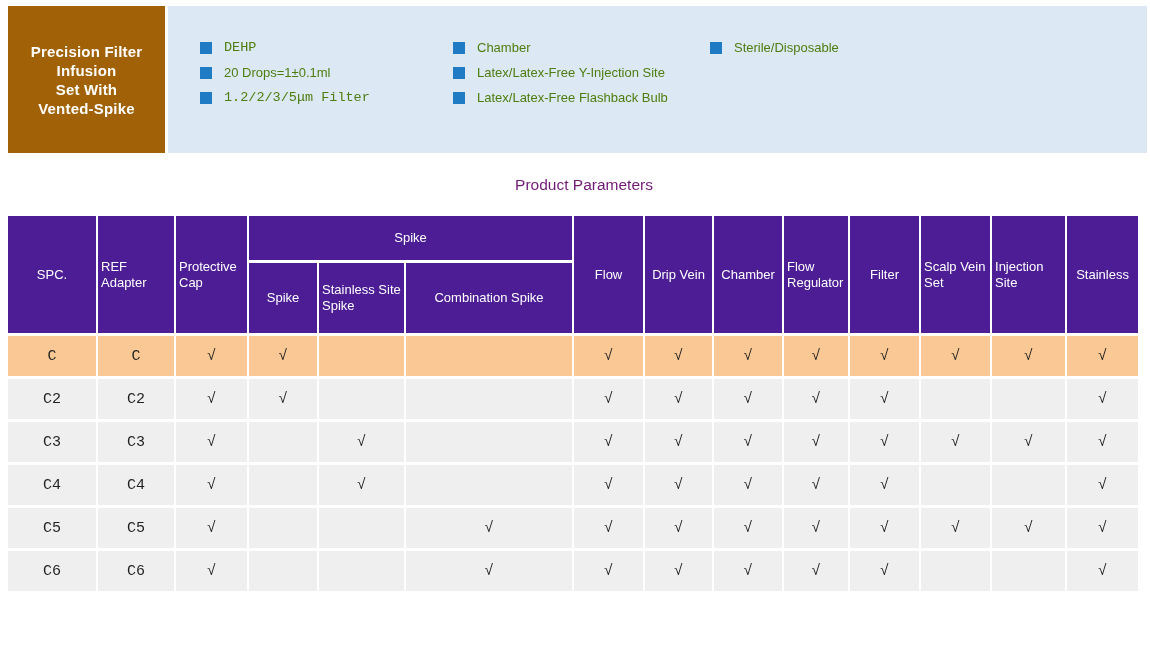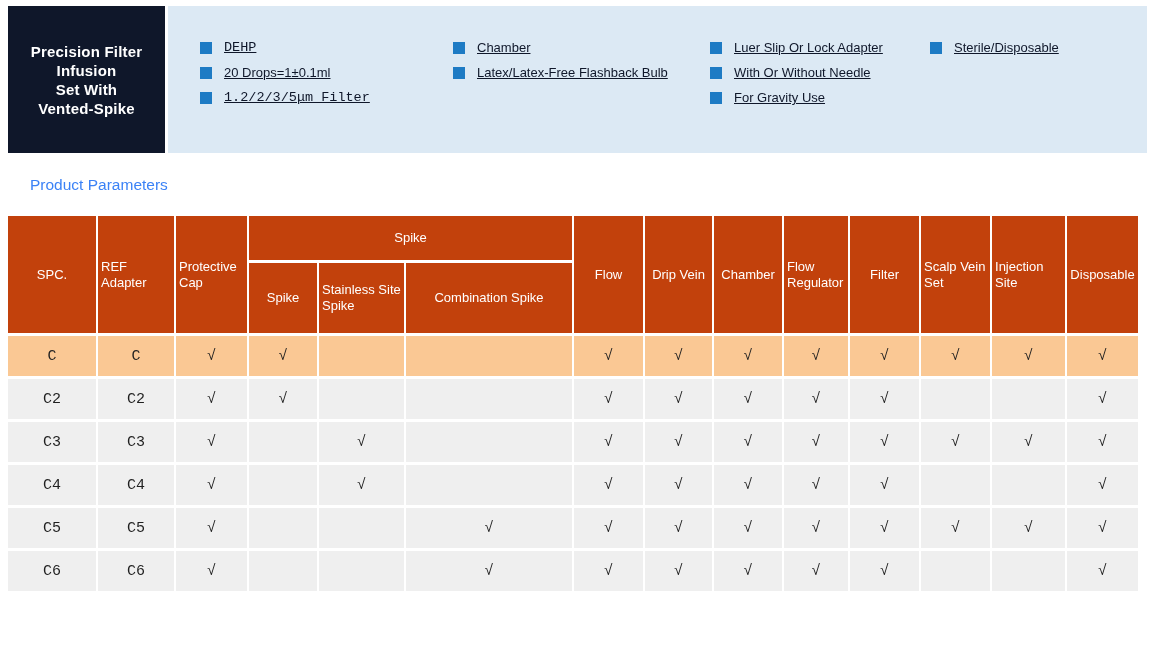--- a/index.html
+++ b/index.html
@@ -3,51 +3,51 @@
 <meta charset="utf-8">
 <style>
   html,body{margin:0;padding:0;}
   body{
     width:1150px;height:650px;overflow:hidden;background:#ffffff;
     font-family:"Liberation Sans",sans-serif;color:#1a1a1a;
   }
   
   .topbar{display:flex;margin:6px 3px 0 8px;height:147px;}
   .title-box{
-    width:157px;flex:0 0 157px;background:#0f172a;color:#ffffff;
+    width:157px;flex:0 0 157px;background:#a16207;color:#ffffff;
     display:flex;align-items:center;justify-content:center;margin-right:3px;
   }
   .title-text{
     font-size:15px;font-weight:bold;line-height:19px;text-align:center;
     white-space:pre-line;letter-spacing:.2px;
   }
   .banner{
     flex:1;background:#DCE9F4;display:flex;
     padding:34px 0 0 32px;box-sizing:border-box;
   }
   .feature-col{display:flex;flex-direction:column;}
   .feature-col:nth-child(1){width:253px;}
   .feature-col:nth-child(2){width:257px;}
   .feature-col:nth-child(3){width:220px;}
   .feature-item{display:flex;align-items:flex-start;margin-bottom:9px;min-height:16px;}
   .bullet{
     width:12px;height:12px;background:#1E7BC4;flex:0 0 12px;
     margin:2px 12px 0 0;display:inline-block;
   }
-  .feature-label{font-size:13px;line-height:16px;color:#0f172a;text-decoration:underline;}
+  .feature-label{font-size:13px;line-height:16px;color:#4d7c0f;}
   .feature-label.mono{font-family:"Liberation Mono",monospace;font-size:13.5px;}
   
-  .section-title{margin:23px 12px 0 30px;font-size:15.5px;color:#3b82f6;}
+  .section-title{margin:23px 12px 0 30px;font-size:15.5px;color:#701a75;text-align:center;}
   
   table.params{
     table-layout:fixed;width:1134px;margin:19px 0 0 6px;
     border-collapse:separate;border-spacing:2px 3px;background:#ffffff;
   }
   table.params th{
-    background:#c2410c;color:#ffffff;font-weight:normal;font-size:13px;
+    background:#4c1d95;color:#ffffff;font-weight:normal;font-size:13px;
     line-height:16px;text-align:center;vertical-align:middle;padding:14px 3px;
   }
   table.params th .hl{display:inline-block;text-align:left;}
   tr.h1{height:44px;}
   tr.h2{height:70px;}
   table.params td{
     background:#EFEFEF;height:40px;text-align:center;vertical-align:middle;
     font-family:"Liberation Mono",monospace;font-size:15px;color:#1f1f1f;
     padding:0 2px;
   }
@@ -83,35 +83,25 @@
               <span class="feature-label mono">1.2/2/3/5μm Filter</span>
             </div>
           </div>
           <div class="feature-col">
             <div class="feature-item">
               <span class="bullet"></span>
               <span class="feature-label">Chamber</span>
             </div>
             <div class="feature-item">
               <span class="bullet"></span>
+              <span class="feature-label">Latex/Latex-Free Y-Injection Site</span>
+            </div>
+            <div class="feature-item">
+              <span class="bullet"></span>
               <span class="feature-label">Latex/Latex-Free Flashback Bulb</span>
-            </div>
-          </div>
-          <div class="feature-col">
-            <div class="feature-item">
-              <span class="bullet"></span>
-              <span class="feature-label">Luer Slip Or Lock Adapter</span>
-            </div>
-            <div class="feature-item">
-              <span class="bullet"></span>
-              <span class="feature-label">With Or Without Needle</span>
-            </div>
-            <div class="feature-item">
-              <span class="bullet"></span>
-              <span class="feature-label">For Gravity Use</span>
             </div>
           </div>
           <div class="feature-col">
             <div class="feature-item">
               <span class="bullet"></span>
               <span class="feature-label">Sterile/Disposable</span>
             </div>
           </div>
         </div>
     </div>
@@ -142,21 +132,21 @@
         <th rowspan="2"><span class="hl">REF Adapter</span></th>
         <th rowspan="2"><span class="hl">Protective Cap</span></th>
         <th colspan="3"><span class="hl">Spike</span></th>
         <th rowspan="2"><span class="hl">Flow</span></th>
         <th rowspan="2"><span class="hl">Drip Vein</span></th>
         <th rowspan="2"><span class="hl">Chamber</span></th>
         <th rowspan="2"><span class="hl">Flow Regulator</span></th>
         <th rowspan="2"><span class="hl">Filter</span></th>
         <th rowspan="2"><span class="hl">Scalp Vein Set</span></th>
         <th rowspan="2"><span class="hl">Injection Site</span></th>
-        <th rowspan="2"><span class="hl">Disposable</span></th>
+        <th rowspan="2"><span class="hl">Stainless</span></th>
       </tr>
       <tr class="h2">
         <th><span class="hl">Spike</span></th>
         <th><span class="hl">Stainless Site Spike</span></th>
         <th><span class="hl">Combination Spike</span></th>
       </tr>
     </thead>
     <tbody>
         <tr class="highlight">
           <td>C</td>

